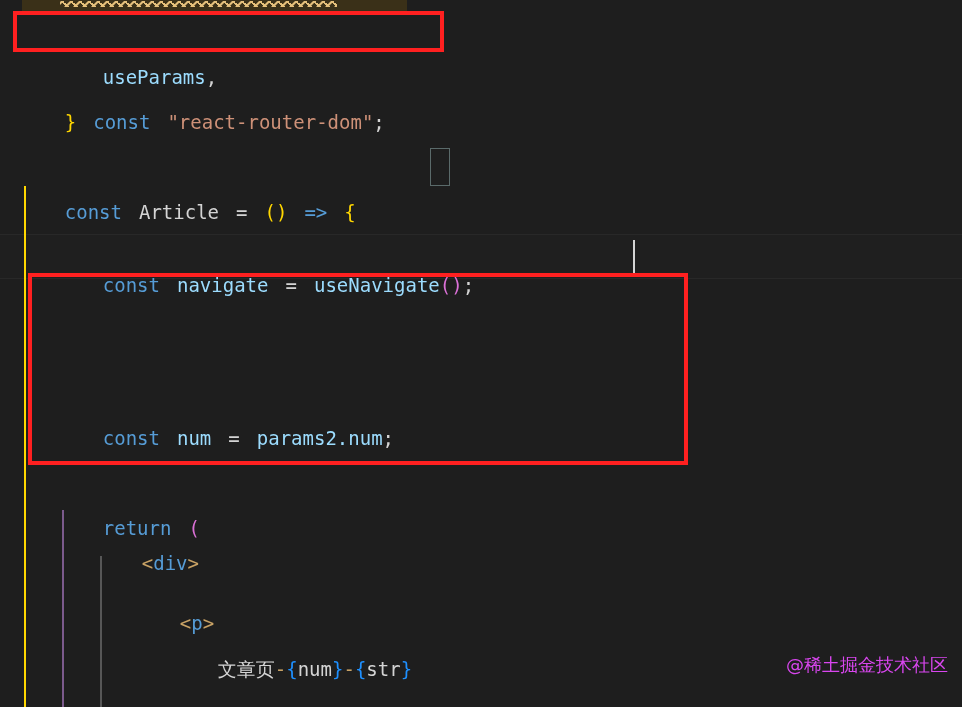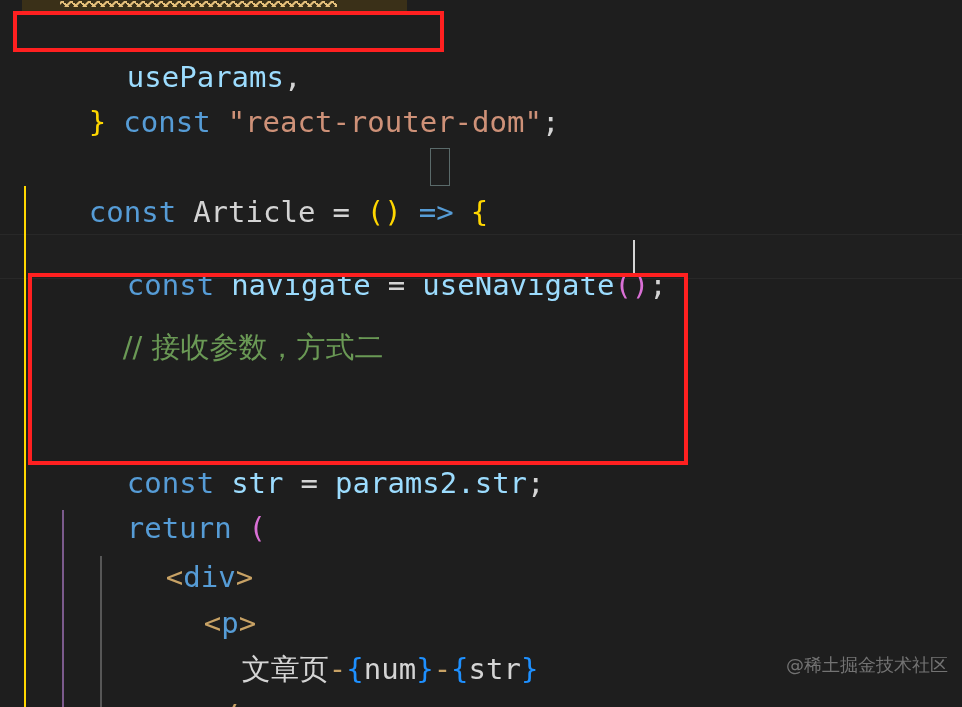--- a/index.html
+++ b/index.html
@@ -23,21 +23,21 @@
     color: #d4d4d4;
   }
 
   
   .line {
     position: absolute;
     left: 0;
     width: 804px;
     height: 45px;
     line-height: 45px;
-    font-size: 29px;
+    font-size: 19px;
     letter-spacing: 0px;
     white-space: pre;
     font-family: "DejaVu Sans Mono", "Liberation Mono", monospace;
   }
   .line .ind { display: inline-block; }
 
   
   .t-key      { color: #569cd6; }   
   .t-var      { color: #9cdcfe; }   
   .t-plain    { color: #d4d4d4; }
@@ -89,21 +89,21 @@
     box-sizing: border-box;
   }
   .annot-box {
     position: absolute;
     border: 4px solid #ff2020;
     box-sizing: border-box;
     pointer-events: none;
   }
   .watermark {
     position: absolute;
-    color: #737373;
+    color: #d946ef;
     font-size: 18px;
     font-family: "DejaVu Sans", "Liberation Sans", sans-serif;
     white-space: nowrap;
   }
   .cjk {
     font-family: "DejaVu Sans", "Liberation Sans", sans-serif;
   }
 </style>
 </head>
 <body>
@@ -136,35 +136,32 @@
 
   <div class="line" style="top:145px;">
     <span class="ind" style="width:19px;"></span><span class="t-key">const</span><span class="ind" style="width:17px;"></span><span class="t-plain">Article</span><span class="ind" style="width:17px;"></span><span class="t-op">=</span><span class="ind" style="width:17px;"></span><span class="t-paren-y">()</span><span class="ind" style="width:17px;"></span><span class="t-arrow">=&gt;</span><span class="ind" style="width:17px;"></span><span class="t-paren-y">{</span>
   </div>
 
 
   <div class="line" style="top:218px;">
     <span class="ind" style="width:57px;"></span><span class="t-key">const</span><span class="ind" style="width:17px;"></span><span class="t-var">navigate</span><span class="ind" style="width:17px;"></span><span class="t-op">=</span><span class="ind" style="width:17px;"></span><span class="t-var">useNavigate</span><span class="t-paren-m">()</span><span class="t-plain">;</span>
   </div>
 
-  <div class="line" style="top:280px;">
-    <span class="ind" style="width:53px;"></span><span class="t-comment cjk">// 接收参数，方式二</span>
+
+
+  <div class="line" style="top:371px;">
+    <span class="ind" style="width:57px;"></span><span class="t-key">const</span><span class="ind" style="width:17px;"></span><span class="t-var">num</span><span class="ind" style="width:17px;"></span><span class="t-op">=</span><span class="ind" style="width:17px;"></span><span class="t-var">params2.num</span><span class="t-plain">;</span>
   </div>
 
-
-
-  <div class="line" style="top:416px;">
-    <span class="ind" style="width:57px;"></span><span class="t-key">const</span><span class="ind" style="width:17px;"></span><span class="t-var">str</span><span class="ind" style="width:17px;"></span><span class="t-op">=</span><span class="ind" style="width:17px;"></span><span class="t-var">params2.str</span><span class="t-plain">;</span>
-  </div>
 
   <div class="line" style="top:461px;">
     <span class="ind" style="width:57px;"></span><span class="t-key">return</span><span class="ind" style="width:17px;"></span><span class="t-paren-m">(</span>
   </div>
 
-  <div class="line" style="top:510px;">
+  <div class="line" style="top:496px;">
     <span class="ind" style="width:96px;"></span><span class="t-tagbr2">&lt;</span><span class="t-tag">div</span><span class="t-tagbr2">&gt;</span>
   </div>
 
   <div class="line" style="top:556px;">
     <span class="ind" style="width:134px;"></span><span class="t-tagbr2">&lt;</span><span class="t-tag">p</span><span class="t-tagbr2">&gt;</span>
   </div>
 
   <div class="line" style="top:602px;">
     <span class="ind" style="width:172px;"></span><span class="t-jsxtext cjk">文章页</span><span class="t-tagbr2">-</span><span class="t-brace-b">{</span><span class="t-jsxtext">num</span><span class="t-brace-b">}</span><span class="t-tagbr2">-</span><span class="t-brace-b">{</span><span class="t-jsxtext">str</span><span class="t-brace-b">}</span>
   </div>

